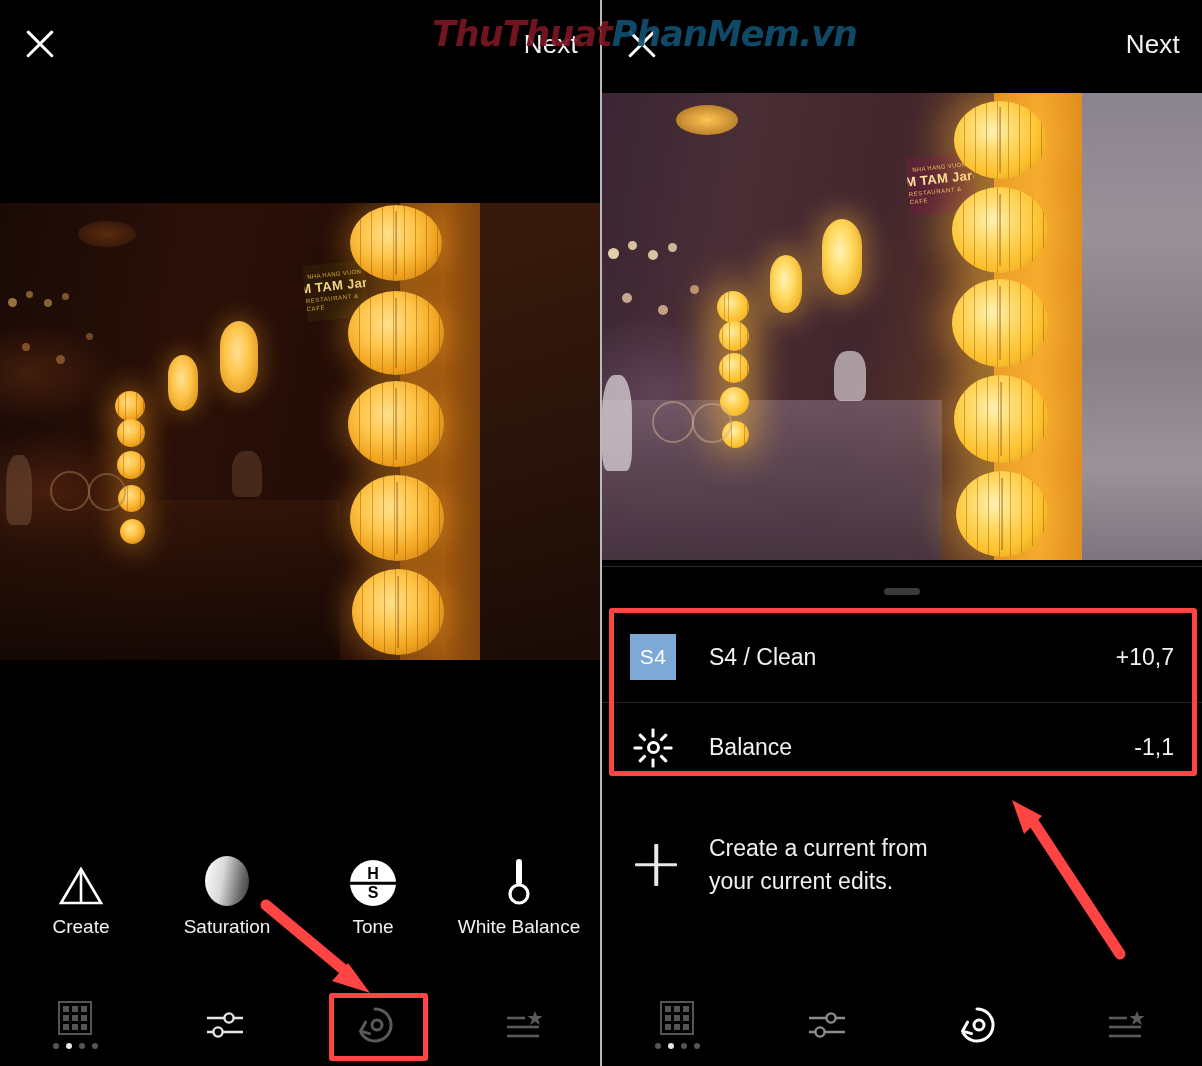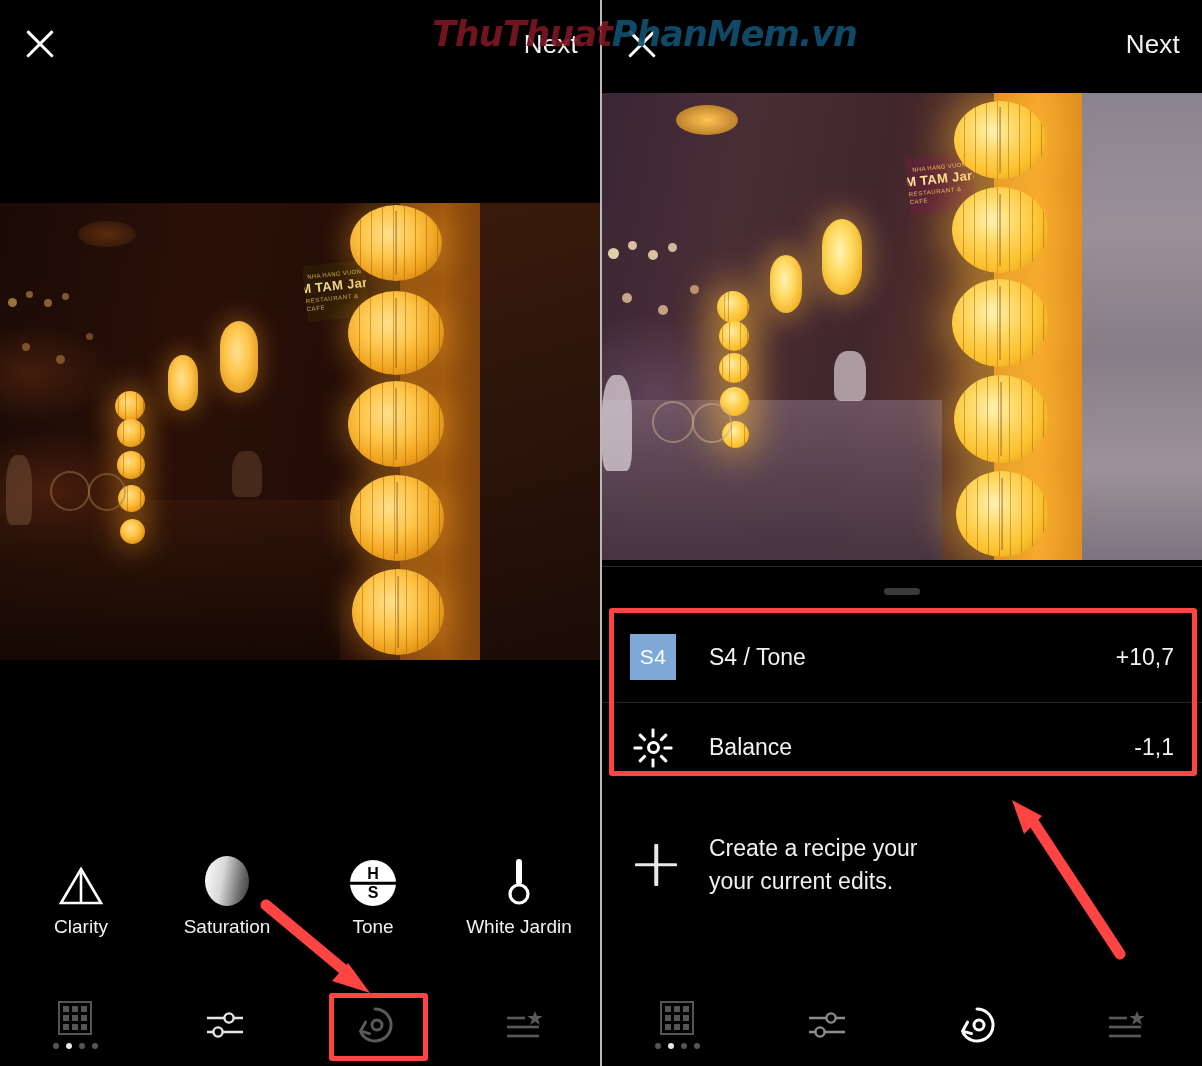--- a/index.html
+++ b/index.html
@@ -308,21 +308,21 @@
     </div>
 
     <div class="tools">
       <div class="tool">
         <div class="tool-ico">
           <svg class="ic-clarity" viewBox="0 0 46 40">
             <path d="M23 3 L43 37 L3 37 Z" fill="none" stroke="#fff" stroke-width="2.6"></path>
             <line x1="23" y1="5" x2="23" y2="37" stroke="#fff" stroke-width="2.6"></line>
           </svg>
         </div>
-        <div class="tool-label">Clarity</div>
+        <div class="tool-label">Create</div>
       </div>
 
       <div class="tool">
         <div class="tool-ico">
           <div class="ic-sat"></div>
         </div>
         <div class="tool-label">Saturation</div>
       </div>
 
       <div class="tool">
@@ -336,21 +336,21 @@
         <div class="tool-label">Tone</div>
       </div>
 
       <div class="tool">
         <div class="tool-ico">
           <svg class="ic-wb" viewBox="0 0 28 50">
             <rect x="11" y="3" width="6" height="26" rx="3" fill="#fff"></rect>
             <circle cx="14" cy="38" r="9" fill="none" stroke="#fff" stroke-width="3.2"></circle>
           </svg>
         </div>
-        <div class="tool-label">White Jardin</div>
+        <div class="tool-label">White Balance</div>
       </div>
 
     </div>
 
     <div class="bottomnav">
       <div class="nav-item">
         <div class="ic-grid">
           <i></i>
             <i></i>
             <i></i>
@@ -476,21 +476,21 @@
     <div class="sep-line"></div>
     <div class="handle-wrap">
       <div class="handle"></div>
     </div>
 
     <div class="recipe-list">
       <div class="recipe-row">
         <div class="row-icon" style="background: rgb(126, 169, 214);">
           <div class="badge-s4">S4</div>
         </div>
-        <div class="row-label">S4 / Tone</div>
+        <div class="row-label">S4 / Clean</div>
         <div class="row-value">+10,7</div>
       </div>
       <div class="recipe-row">
         <div class="row-icon">
           <div class="sun-icon">
             <div class="core"></div>
             <div class="ray" style="transform:translate(-50%,-50%) rotate(0deg)   translateY(-15px);"></div>
             <div class="ray" style="transform:translate(-50%,-50%) rotate(45deg)  translateY(-15px);"></div>
             <div class="ray" style="transform:translate(-50%,-50%) rotate(90deg)  translateY(-15px);"></div>
             <div class="ray" style="transform:translate(-50%,-50%) rotate(135deg) translateY(-15px);"></div>
@@ -501,21 +501,21 @@
           </div>
         </div>
         <div class="row-label">Balance</div>
         <div class="row-value">-1,1</div>
       </div>
     </div>
 
     <div class="create-recipe">
       <div class="plus-icon"></div>
       <div class="create-text">
-        <div>Create a recipe your</div>
+        <div>Create a current from</div>
         <div>your current edits.</div>
       </div>
     </div>
 
     <div class="bottomnav">
       <div class="nav-item">
         <div class="ic-grid">
           <i></i>
             <i></i>
             <i></i>

